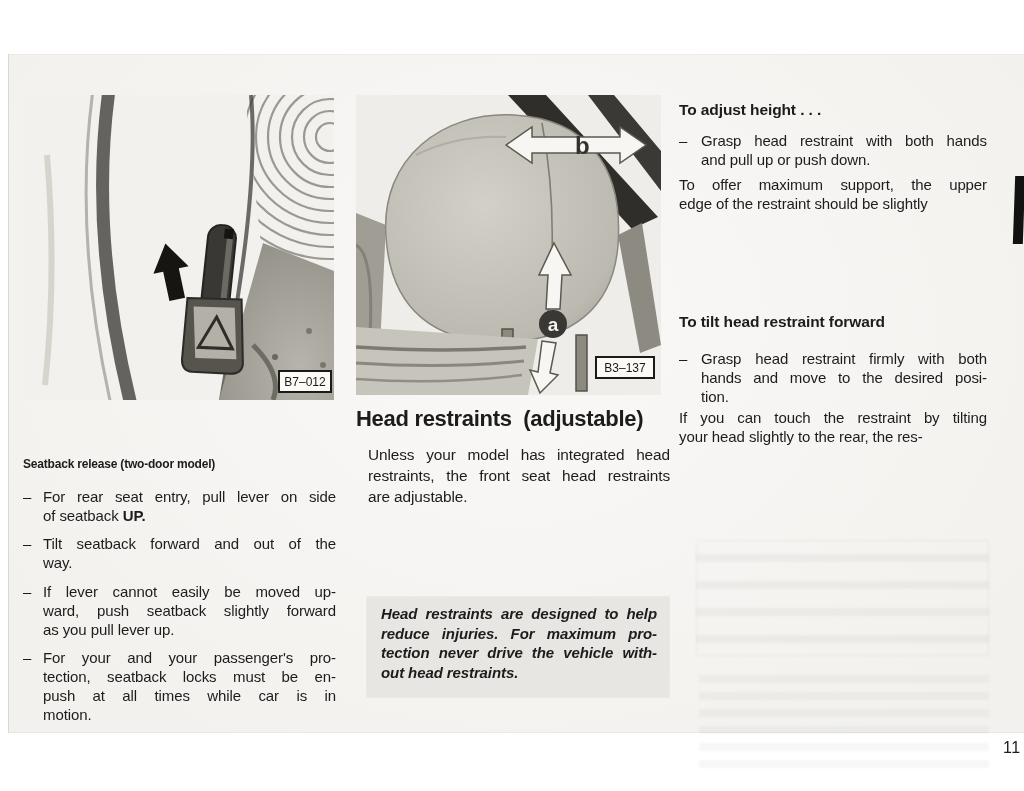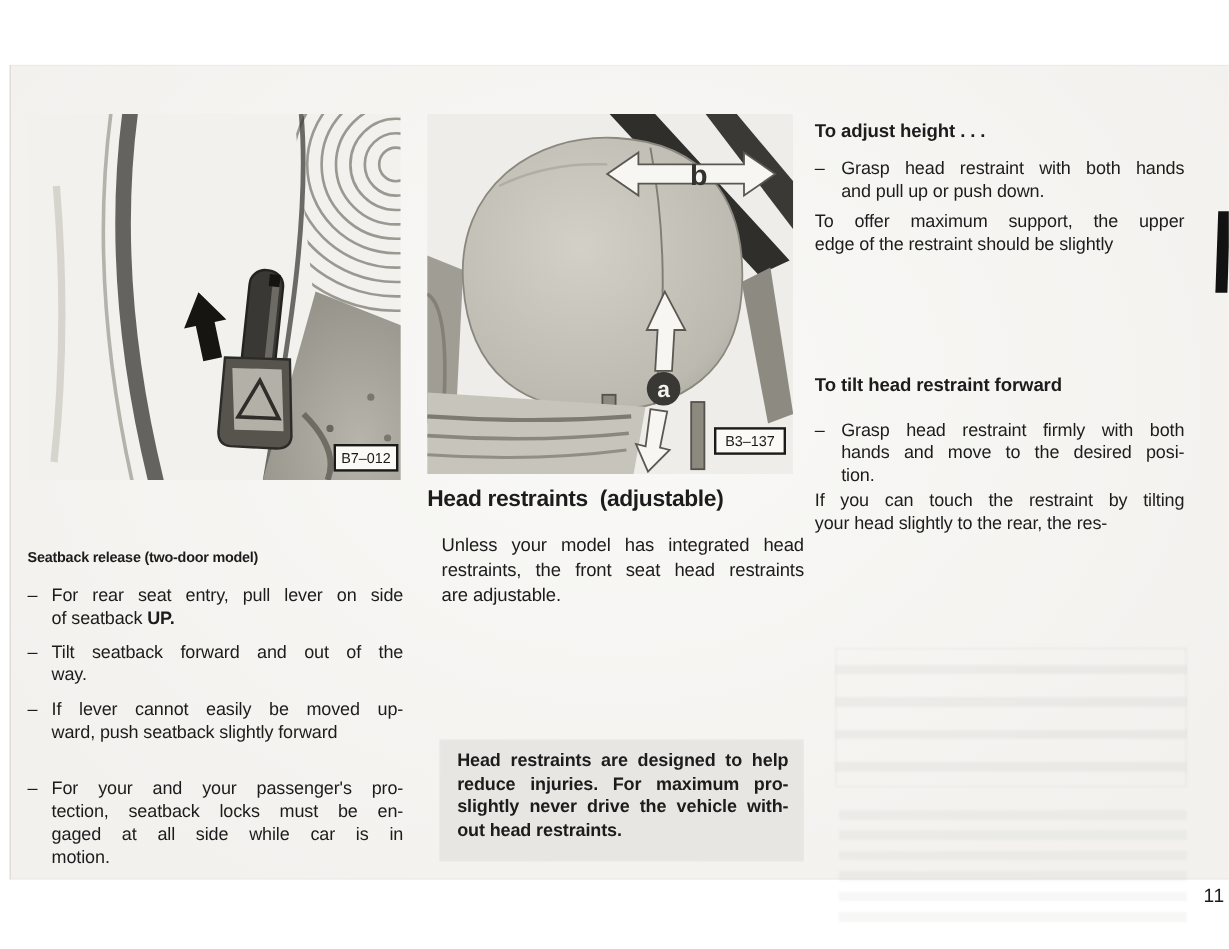--- a/index.html
+++ b/index.html
@@ -17,43 +17,44 @@
       #f6f5f2;
     border-left:1px solid #dcd9d2;
     box-shadow:inset 0 1px 0 rgba(0,0,0,0.03), inset 0 -1px 0 rgba(0,0,0,0.04);
   }
   .fig { position:absolute; }
   .fig svg { display:block; }
 
   
   .abs { position:absolute; }
   .h-left  { font-size:12px; font-weight:700; letter-spacing:-0.2px; }
-  .h-mid   { font-size:19px; font-weight:700; letter-spacing:-0.3px; white-space:pre; }
+  .h-mid   { font-size:22px; font-weight:700; letter-spacing:-0.3px; white-space:pre; }
   .h-right { font-size:15.5px; font-weight:700; letter-spacing:-0.1px; }
 
   .body15 { font-size:15px; line-height:19px; letter-spacing:-0.1px; }
   .body16 { font-size:15.4px; line-height:21px; letter-spacing:-0.1px;margin-left:12px; }
   .boldtxt { font-weight:400; }
 
   .lines .tline { text-align:justify; text-align-last:justify; hyphens:none; }
   .lines .tline:last-child { text-align-last:left; }
   .lines.all-just .tline:last-child { text-align-last:justify; }
   .lines.nojust .tline { text-align:left; text-align-last:left; }
 
   .bullet { position:absolute; }
   .bullet .dash { position:absolute; left:0; top:0; }
   .bullet .btext { margin-left:20px; }
   .bullet.rcol .btext { margin-left:22px; }
   .comp-line { margin-left:20px; }
   .bold { font-weight:700; }
 
   .warnbox {
-    position:absolute; left:358px; top:563px; width:302px; height:100px;
+    position:absolute; left:358px; top:543px; width:302px; height:100px;
     background:#e7e6e2; box-sizing:border-box; padding:7px 12px 0 14px;
     box-shadow:0 0 0 1px rgba(0,0,0,0.04);
+    font-style:italic;
   }
   .warnbox .tline { font-size:15px; line-height:19.5px; font-weight:700; letter-spacing:-0.1px; }
 
   .page-num { position:absolute; left:994px; top:685px; font-size:16px; letter-spacing:0.5px; }
 
   
   .ghost {
     position:absolute; filter:blur(0.8px); opacity:0.55; pointer-events:none;
   }
   .ghost-box {
@@ -208,45 +209,46 @@
         <div class="tline">Tilt seatback forward and out of the</div>
         <div class="tline">way.</div>
       </div>
   </div>
 
   <div class="bullet body15" style="left:14px; top:528px; width:313px;">
     <span class="dash">–</span>
     <div class="btext lines">
         <div class="tline">If lever cannot easily be moved up-</div>
         <div class="tline">ward, push seatback slightly forward</div>
+        <div class="tline">as you pull lever up.</div>
       </div>
   </div>
 
   <div class="bullet body15" style="left:14px; top:594px; width:313px;">
     <span class="dash">–</span>
     <div class="btext lines">
         <div class="tline">For your and your passenger's pro-</div>
         <div class="tline">tection, seatback locks must be en-</div>
-        <div class="tline">gaged at all side while car is in</div>
+        <div class="tline">push at all times while car is in</div>
         <div class="tline">motion.</div>
       </div>
   </div>
 
   <div class="abs h-mid" style="left:347px; top:352px; width:305px;">Head restraints  (adjustable)</div>
 
   <div class="abs body16 lines" style="left:347px; top:390px; width:302px;">
       <div class="tline">Unless your model has integrated head</div>
       <div class="tline">restraints, the front seat head restraints</div>
       <div class="tline">are adjustable.</div>
     </div>
 
   <div class="warnbox lines">
       <div class="tline">Head restraints are designed to help</div>
       <div class="tline">reduce injuries. For maximum pro-</div>
-      <div class="tline">slightly never drive the vehicle with-</div>
+      <div class="tline">tection never drive the vehicle with-</div>
       <div class="tline">out head restraints.</div>
     </div>
 
   <div class="abs h-right" style="left:670px; top:47px; width:308px;">To adjust height . . .</div>
 
   <div class="bullet rcol body15" style="left:670px; top:77px; width:308px;">
     <span class="dash">–</span>
     <div class="btext lines">
         <div class="tline">Grasp head restraint with both hands</div>
         <div class="tline">and pull up or push down.</div>

